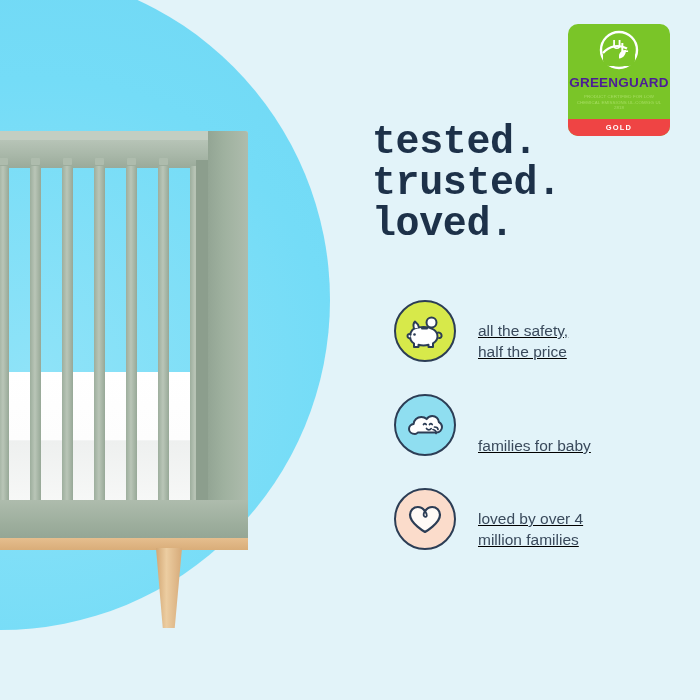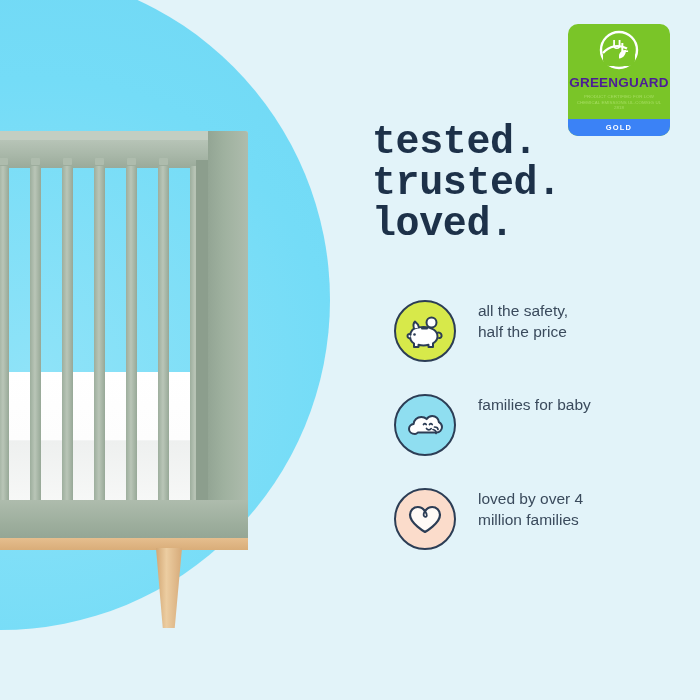--- a/index.html
+++ b/index.html
@@ -85,37 +85,37 @@
   .badge-title{
     color:#4c1d95;font-weight:bold;font-size:13.5px;letter-spacing:.2px;
     margin-top:1px;
   }
   .badge-fine{
     color:#a7de63;font-size:4.4px;line-height:5.6px;text-align:center;
     margin-top:4px;width:86px;letter-spacing:.1px;
   }
   .badge-gold{
     position:absolute;left:0;bottom:0;width:102px;height:17px;
-    background:#3b82f6;border-radius:0 0 10px 10px;
+    background:#ef4444;border-radius:0 0 10px 10px;
     display:flex;align-items:center;justify-content:center;
     color:#ffffff;font-size:7.5px;font-weight:bold;letter-spacing:1.2px;
   }
 
   
   .headline{
     position:absolute;left:372px;top:122px;width:300px;
     font-family:Liberation Mono, monospace;
     font-weight:bold;color:#1d3149;
     font-size:40px;line-height:41px;letter-spacing:-0.4px;
   }
   .headline div{white-space:nowrap;}
 
   
   .features{position:absolute;left:394px;top:300px;width:300px;}
-  .feature{display:flex;align-items:flex-start;margin-bottom:32px;height:62px;}
+  .feature{display:flex;align-items:flex-end;margin-bottom:32px;height:62px;text-decoration:underline;}
   .fic{
     width:62px;height:62px;border-radius:50%;
     border:2.2px solid #2c3d55;
     display:flex;align-items:center;justify-content:center;
     flex:0 0 62px;box-sizing:border-box;
   }
   .fic.green{background:#d7e94a;}
   .fic.blue{background:#8fdef0;}
   .fic.peach{background:#fbdccb;}
   .flabel{

